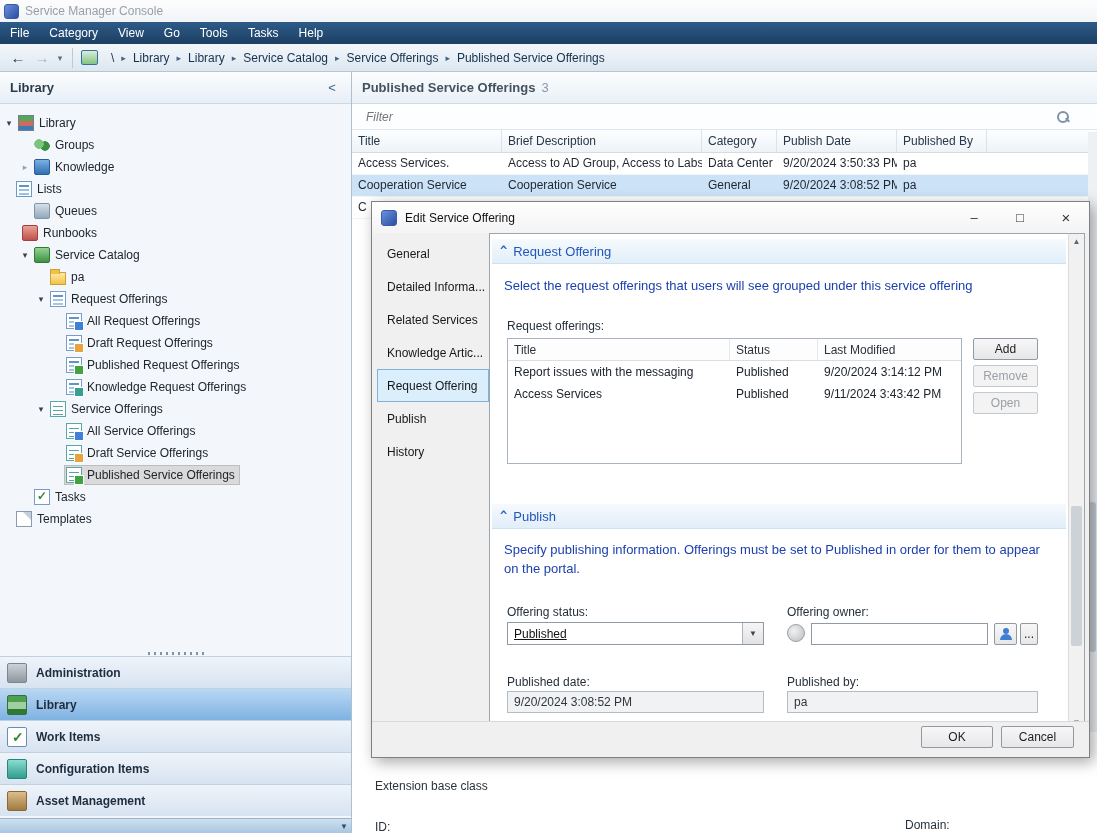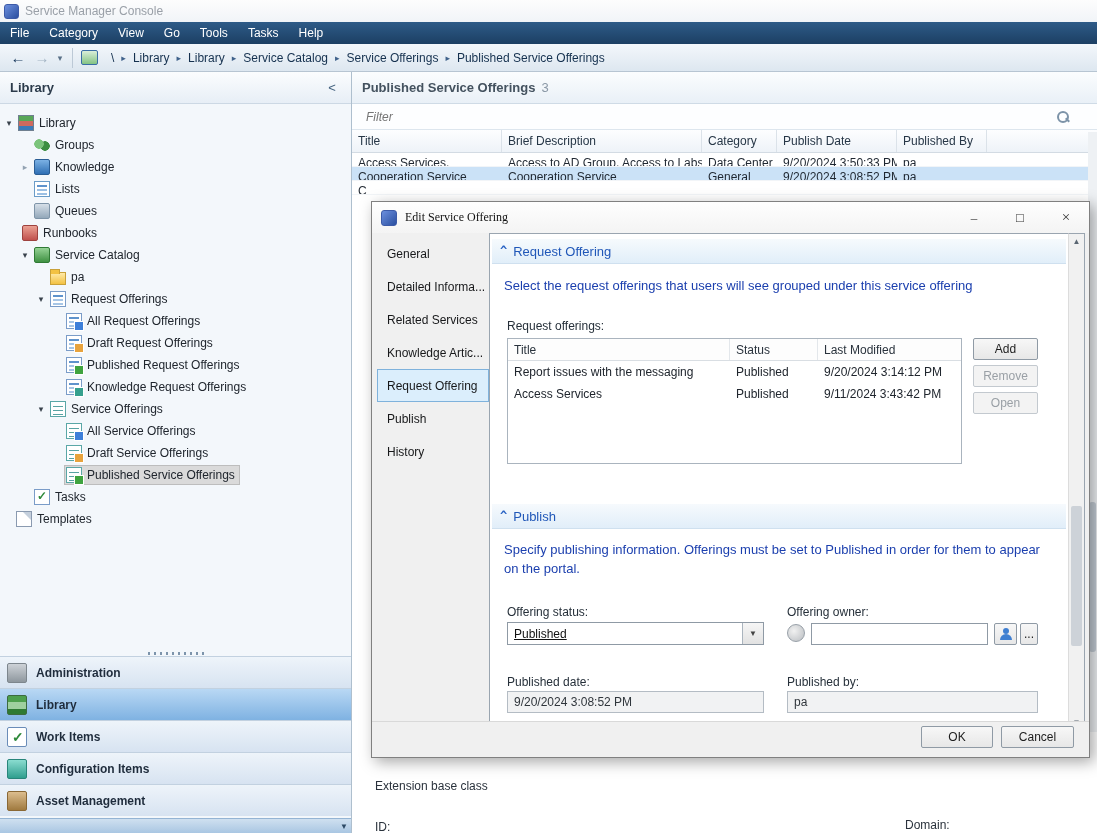--- a/index.html
+++ b/index.html
@@ -86,33 +86,33 @@
   .main-header{height:32px;background:linear-gradient(#fbfdfe,#e9f0f7);border-bottom:1px solid #cfdbe6;display:flex;align-items:center;padding:0 10px;}
   .main-title{font-weight:bold;font-size:13px;color:#44525f;}
   .main-count{color:#8a98a6;margin-left:6px;font-size:13px;}
   .filter-bar{height:26px;border-bottom:1px solid #dde6ee;background:#fdfeff;display:flex;align-items:center;padding:0 14px;}
   .filter-input{border:none;outline:none;background:transparent;font-style:italic;color:#8b98a6;font-size:12px;flex:1;font-family:"Liberation Sans",sans-serif;}
   .mag{width:12px;height:12px;position:relative;margin-right:14px;}
   .mag::before{content:"";position:absolute;left:0;top:0;width:8px;height:8px;border:2px solid #7c93a8;border-radius:50%;}
   .mag::after{content:"";position:absolute;left:8px;top:8px;width:5px;height:2px;background:#7c93a8;transform:rotate(45deg);}
   .grid-header{height:23px;display:flex;background:linear-gradient(#fdfeff,#eef3f8);border-bottom:1px solid #d3dbe3;}
   .gh{padding:4px 6px;border-right:1px solid #dbe2e9;color:#273747;white-space:nowrap;overflow:hidden;}
-  .grid-row{height:14px;display:flex;border-bottom:1px solid #f2f5f8;}
+  .grid-row{height:22px;display:flex;border-bottom:1px solid #f2f5f8;}
   .grid-row.selected{background:#cbe2f7;}
   .gc{padding:3px 6px;white-space:nowrap;overflow:hidden;color:#1f2731;}
   .c-title{width:150px;}.c-brief{width:200px;}.c-cat{width:75px;}.c-date{width:120px;}.c-by{width:90px;}.c-fill{flex:1;border-right:none;}
   .ext-label{position:absolute;left:23px;top:707px;color:#2a323c;}
   .id-label{position:absolute;left:23px;top:748px;color:#2a323c;}
   .domain-label{position:absolute;left:553px;top:746px;color:#2a323c;}
   .main-vscroll{position:absolute;right:0;top:60px;width:9px;height:600px;background:#eef1f4;}
   .main-vscroll .thumb{position:absolute;left:1px;right:1px;top:370px;height:150px;background:#c3ccd5;border-radius:3px;}
 
   
   .dialog{position:absolute;left:371px;top:201px;width:719px;height:557px;background:#f0f0f0;border:1px solid #808080;box-shadow:4px 4px 14px rgba(0,0,0,.35);z-index:10;}
-  .dlg-titlebar{height:31px;background:linear-gradient(#fefefe,#f4f4f4);display:flex;align-items:center;padding-left:9px;font-family:Liberation Serif, serif;}
+  .dlg-titlebar{height:31px;background:linear-gradient(#fefefe,#f4f4f4);display:flex;align-items:center;padding-left:9px;}
   .dlg-icon{width:16px;height:16px;border-radius:3px;background:linear-gradient(135deg,#6c8fde,#2a4fa0);border:1px solid #3c5aa8;margin-right:8px;}
   .dlg-title{color:#111;}
   .dlg-ctrls{margin-left:auto;display:flex;height:100%;}
   .dlg-ctrl{width:46px;height:100%;display:flex;align-items:center;justify-content:center;color:#333;font-size:13px;cursor:default;}
   .dlg-nav{position:absolute;left:5px;top:35px;width:112px;}
   .dlg-nav-item{height:33px;display:flex;align-items:center;padding-left:9px;color:#17181a;border:1px solid transparent;}
   .dlg-nav-item.selected{background:#dbeefc;border-color:#7fb2dc;}
   .dlg-content{position:absolute;left:117px;top:31px;width:579px;height:498px;background:#fff;border:1px solid #9aa5b0;border-right:none;}
   .dlg-scroll{position:absolute;left:696px;top:31px;width:17px;height:498px;background:#f1f1f1;border:1px solid #9aa5b0;border-left:1px solid #dcdcdc;display:flex;flex-direction:column;align-items:center;}
   .dlg-scroll .sarr{font-size:8px;color:#5a6672;height:15px;display:flex;align-items:center;}
@@ -211,21 +211,21 @@
             <span class="tl">Groups</span>
           </span>
       </div>
       <div class="tree-row" style="padding-left:18px">
         <span class="tw soft">▸</span>
         <span class="hl">
             <span class="ti i-knowledge"></span>
             <span class="tl">Knowledge</span>
           </span>
       </div>
-      <div class="tree-row" style="padding-left:18px">
+      <div class="tree-row" style="">
         <span class="tw"></span>
         <span class="hl">
             <span class="ti i-lists"></span>
             <span class="tl">Lists</span>
           </span>
       </div>
       <div class="tree-row" style="padding-left:18px">
         <span class="tw"></span>
         <span class="hl">
             <span class="ti i-queues"></span>

